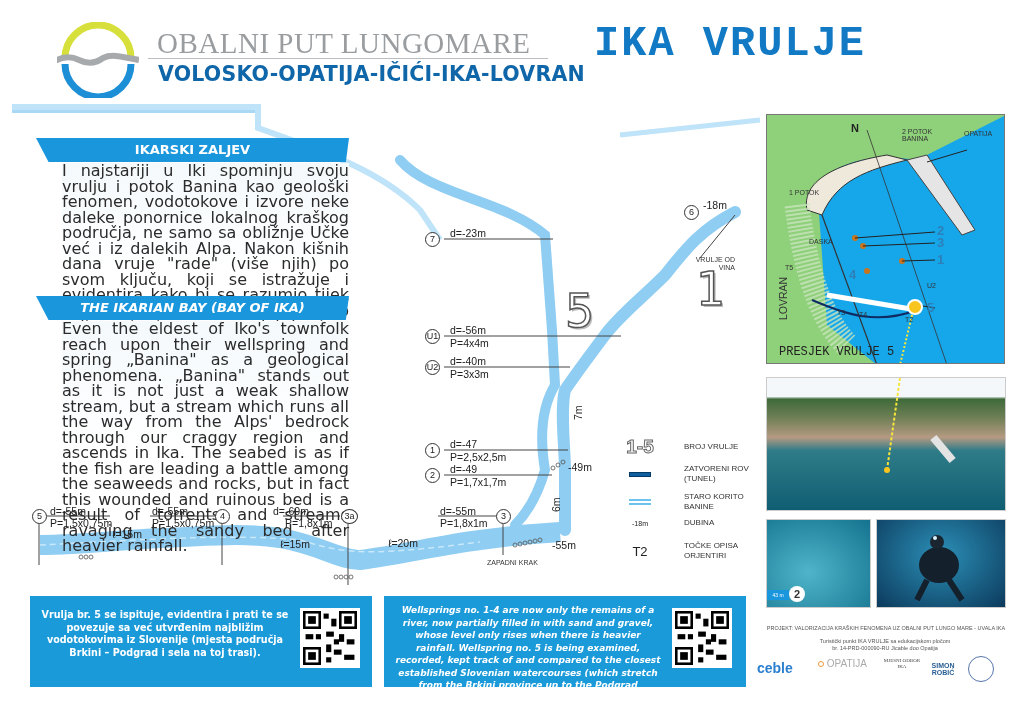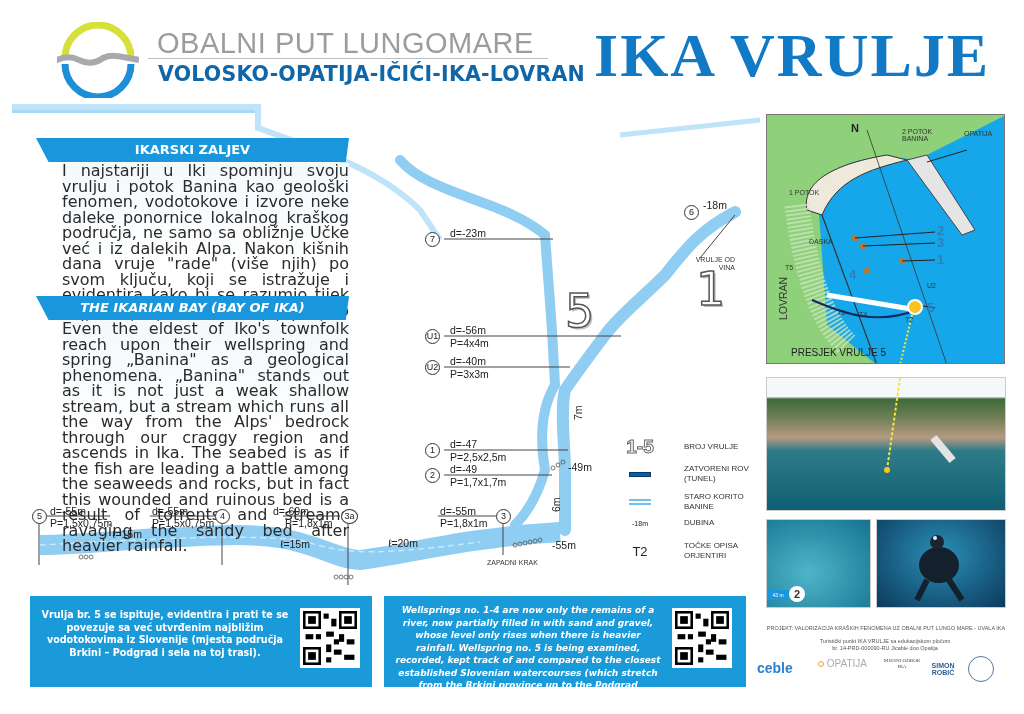--- a/index.html
+++ b/index.html
@@ -1,24 +1,24 @@
 <!DOCTYPE html>
 <html><head>
 <meta charset="utf-8">
 <style>
   * { box-sizing: border-box; margin: 0; padding: 0; }
   html, body { width: 1024px; height: 714px; background: #ffffff; overflow: hidden; }
   body { position: relative; font-family: "Liberation Sans", sans-serif; color: #222; }
 
   
   .logo-ring { position: absolute; left: 57px; top: 22px; width: 82px; height: 76px; }
-  .brand-line1 { position: absolute; left: 157px; top: 27px; font-size: 29px; color: #9a9da0; letter-spacing: 0.5px; font-family: Liberation Sans, sans-serif; font-weight: normal; }
+  .brand-line1 { position: absolute; left: 157px; top: 27px; font-size: 29px; color: #9a9da0; letter-spacing: 0.5px; font-family: Liberation Serif, serif; font-weight: normal; }
   .brand-rule { position: absolute; left: 148px; top: 58px; width: 400px; height: 1px; background: #b9bcc0; }
   .brand-line2 { position: absolute; left: 158px; top: 62px; font-size: 20.5px; color: #0f66a8; font-weight: bold; font-family: "DejaVu Sans", sans-serif; letter-spacing: 0.2px; }
-  .main-title { position: absolute; left: 594px; top: 20px; font-size: 62px; color: #1279c4; font-weight: bold; font-family: Liberation Serif, serif; letter-spacing: 2px; }
+  .main-title { position: absolute; left: 594px; top: 20px; font-size: 42px; color: #1279c4; font-weight: bold; font-family: Liberation Mono, monospace; letter-spacing: 2px; }
 
   
   .panel-head { position: absolute; height: 24px; background: #1a96dd; color: #fff; font-weight: bold; font-size: 13px; text-align: center; line-height: 24px; clip-path: polygon(0 0, 100% 0, 99% 100%, 4% 100%); font-family: "DejaVu Sans", sans-serif; }
   .panel-body { position: absolute; font-size: 16px; line-height: 15.5px; color: #2b2b2b; text-align: justify; font-family: "DejaVu Sans", sans-serif; background: linear-gradient(180deg,#f4f9fc,#ffffff); }
   .panel-body.italic { }
   .head-hr { top: 138px; left: 36px; width: 313px; }
   .body-hr { top: 163px; left: 62px; width: 287px; height: 110px; }
   .head-en { top: 296px; left: 36px; width: 313px; font-style: italic; }
   .body-en { top: 321px; left: 62px; width: 287px; height: 128px; }
 
@@ -232,21 +232,21 @@
   <div class="lbl small" style="left:70px;top:192px;">T3</div>
   <div class="lbl small" style="left:92px;top:194px;">T4</div>
   <div class="lbl small" style="left:138px;top:199px;">T2</div>
   <div class="lbl small" style="left:160px;top:165px;">U2</div>
   <div class="lbl" style="left:170px;top:110px;font-size:13px;font-weight:bold;color:#2d7fb8;">2</div>
   <div class="lbl" style="left:170px;top:122px;font-size:13px;font-weight:bold;color:#2d7fb8;">3</div>
   <div class="lbl" style="left:170px;top:139px;font-size:13px;font-weight:bold;color:#2d7fb8;">1</div>
   <div class="lbl" style="left:82px;top:154px;font-size:13px;font-weight:bold;color:#2d7fb8;">4</div>
   <div class="lbl" style="left:160px;top:187px;font-size:13px;font-weight:bold;color:#2d7fb8;">5</div>
   <div class="vert small" style="left:10px;top:205px;">LOVRAN</div>
-  <div class="lbl" style="left:24px;top:232px;font-size:10px;">PRESJEK VRULJE 5</div>
+  <div class="lbl" style="left:12px;top:232px;font-size:12px;font-family:Liberation Mono, monospace;">PRESJEK VRULJE 5</div>
 </div>
 
 <div class="photo" style="left:766px;top:377px;width:240px;height:134px;background:linear-gradient(180deg,#f4f8fb 0%,#f4f8fb 14%,#3f6a3a 16%,#6e7f55 30%,#b59a82 45%,#2f7b88 55%,#0f5e72 100%);">
   <svg width="240" height="134">
     <line x1="133" y1="0" x2="120" y2="92" stroke="#f7e53a" stroke-width="2" stroke-dasharray="3 2"></line>
     <circle cx="120" cy="92" r="3" fill="#f7c51d"></circle>
     <rect x="172" y="56" width="8" height="30" fill="#e3e3e3" transform="rotate(-40 176 71)"></rect>
   </svg>
 </div>
 <div class="photo" style="left:766px;top:519px;width:105px;height:89px;background:radial-gradient(ellipse at 40% 60%,#4fb5c9,#14738f);">

